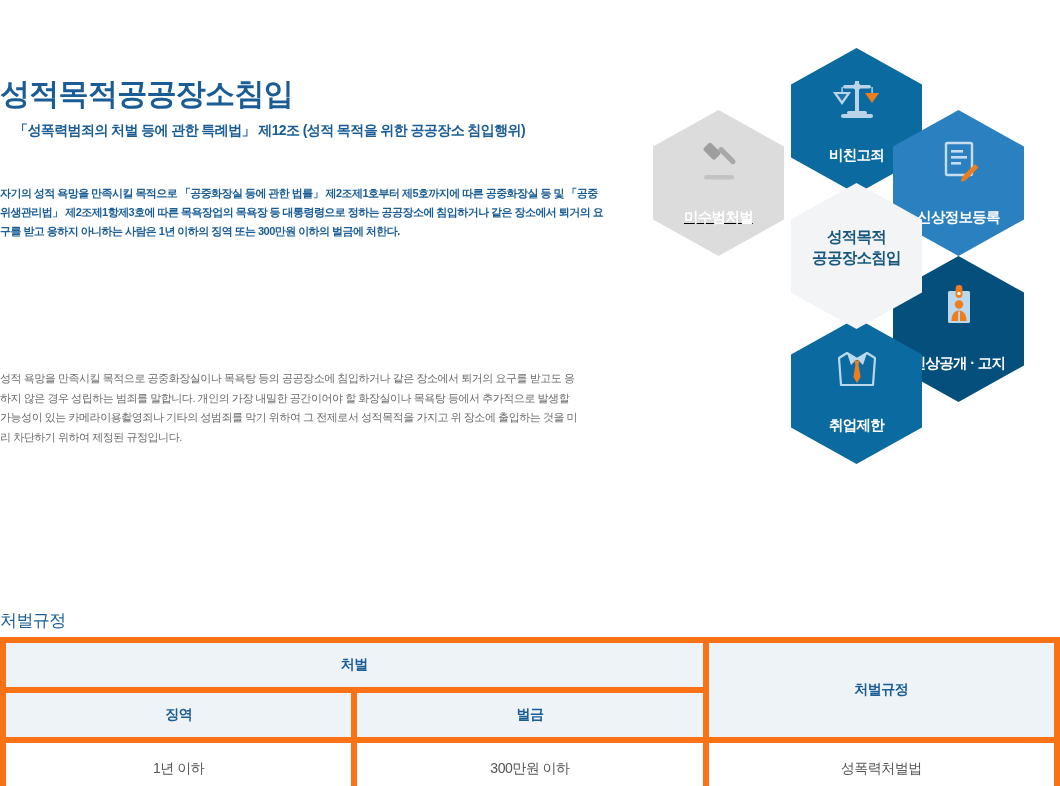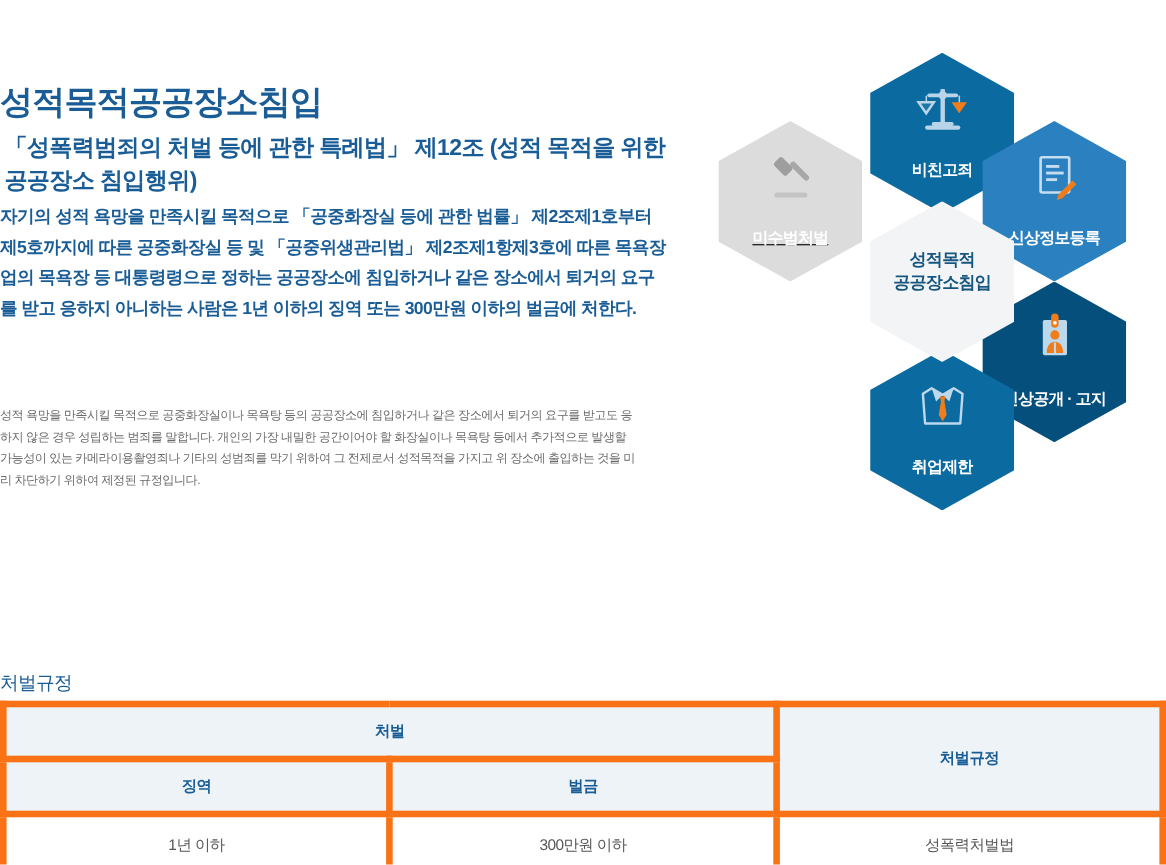--- a/index.html
+++ b/index.html
@@ -15,28 +15,28 @@
   
   .left-col{position:absolute;left:0;top:0;width:640px;}
 
   .page-title{
     position:absolute;left:0;top:56px;
     font-size:30px;font-weight:bold;color:#1a5d96;
     letter-spacing:-0.7px;line-height:1.2;white-space:nowrap;
   }
 
   .law-citation{
-    position:absolute;left:4px;top:120px;width:605px;
-    font-size:21px;font-weight:bold;color:#1a5d96;
+    position:absolute;left:14px;top:120px;width:605px;
+    font-size:14px;font-weight:bold;color:#1a5d96;
     line-height:1.45;letter-spacing:-0.6px;
   }
 
   .law-body{
     position:absolute;left:0;top:184px;width:608px;
-    font-size:16px;font-weight:bold;color:#1a5d96;
+    font-size:11px;font-weight:bold;color:#1a5d96;
     line-height:1.72;letter-spacing:-0.55px;
   }
 
   .description{
     position:absolute;left:0;top:369px;width:580px;
     font-size:11px;color:#6a6a6a;
     line-height:1.78;letter-spacing:-0.45px;
   }
 
   

